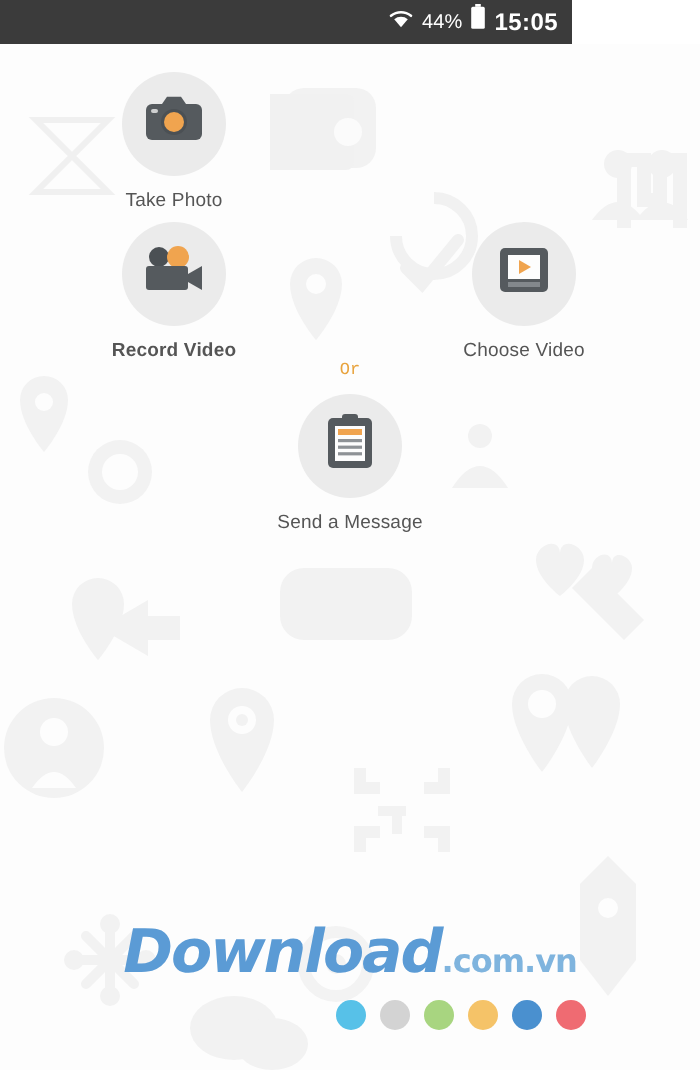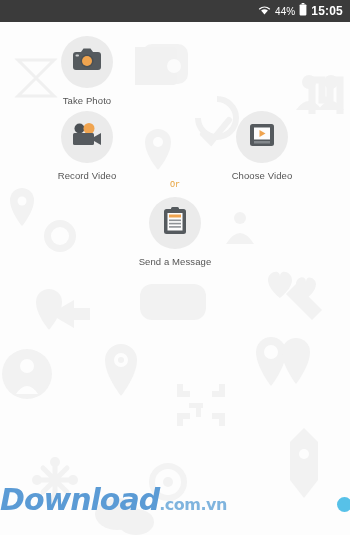--- a/index.html
+++ b/index.html
@@ -12,21 +12,21 @@
     height: 535px;
     overflow: hidden;
     font-family: "Liberation Sans", sans-serif;
     position: relative;
   }
 
   
   .status-bar {
     position: absolute;
     top: 0; left: 0;
-    width: 350px;
+    width: 286px;
     height: 22px;
     background: #3b3b3b;
     display: flex;
     align-items: center;
     justify-content: flex-end;
     box-sizing: border-box;
     padding-right: 7px;
     z-index: 30;
   }
   .status-right {
@@ -94,21 +94,21 @@
   .option-label {
     margin-top: 7px;
     font-size: 9.5px;
     color: #555555;
     white-space: nowrap;
     letter-spacing: 0.1px;
   }
 
   .opt-take-photo   { left: 32px;  top: 14px; }
   .opt-choose-photo { left: 207px; top: 14px; }
-  .opt-record-video { left: 32px;  top: 89px; }
+  .opt-record-video { left: 32px;  top: 89px; font-weight: bold; }
   .opt-choose-video { left: 207px; top: 89px; }
   .opt-send-message { left: 120px; top: 175px; }
 
   .or-text {
     position: absolute;
     left: 0; right: 0;
     top: 158px;
     text-align: center;
     font-size: 8.5px;
     color: #e8a33d;
@@ -117,21 +117,21 @@
   }
 
   
   .watermark {
     position: absolute;
     left: 0;
     right: 0;
     bottom: 20px;
     z-index: 12;
     display: flex;
-    flex-direction: row;
+    flex-direction: column;
     align-items: center;
   }
   .wm-logo {
     display: flex;
     align-items: baseline;
     justify-content: center;
   }
   .wm-download {
     font-family: "DejaVu Sans", sans-serif;
     font-size: 30px;

